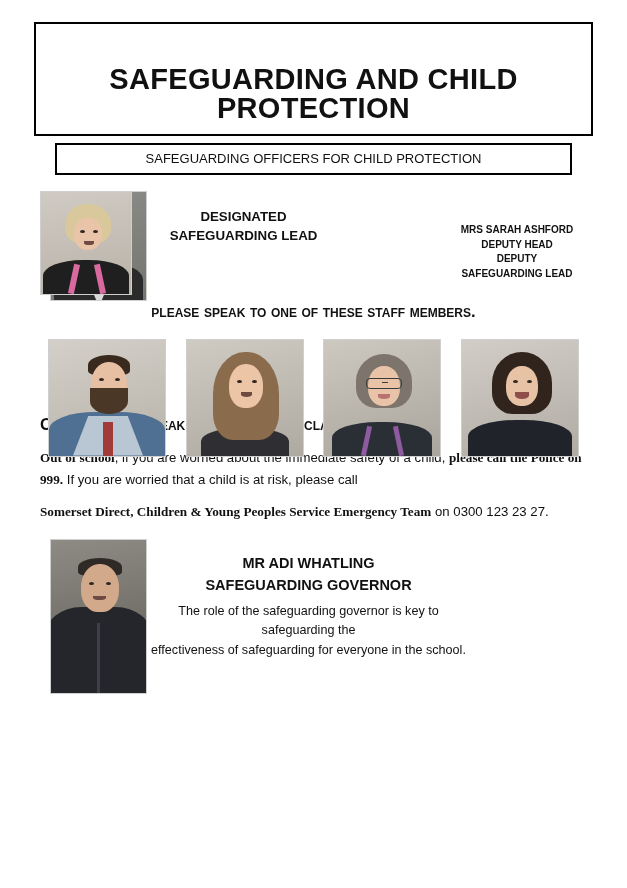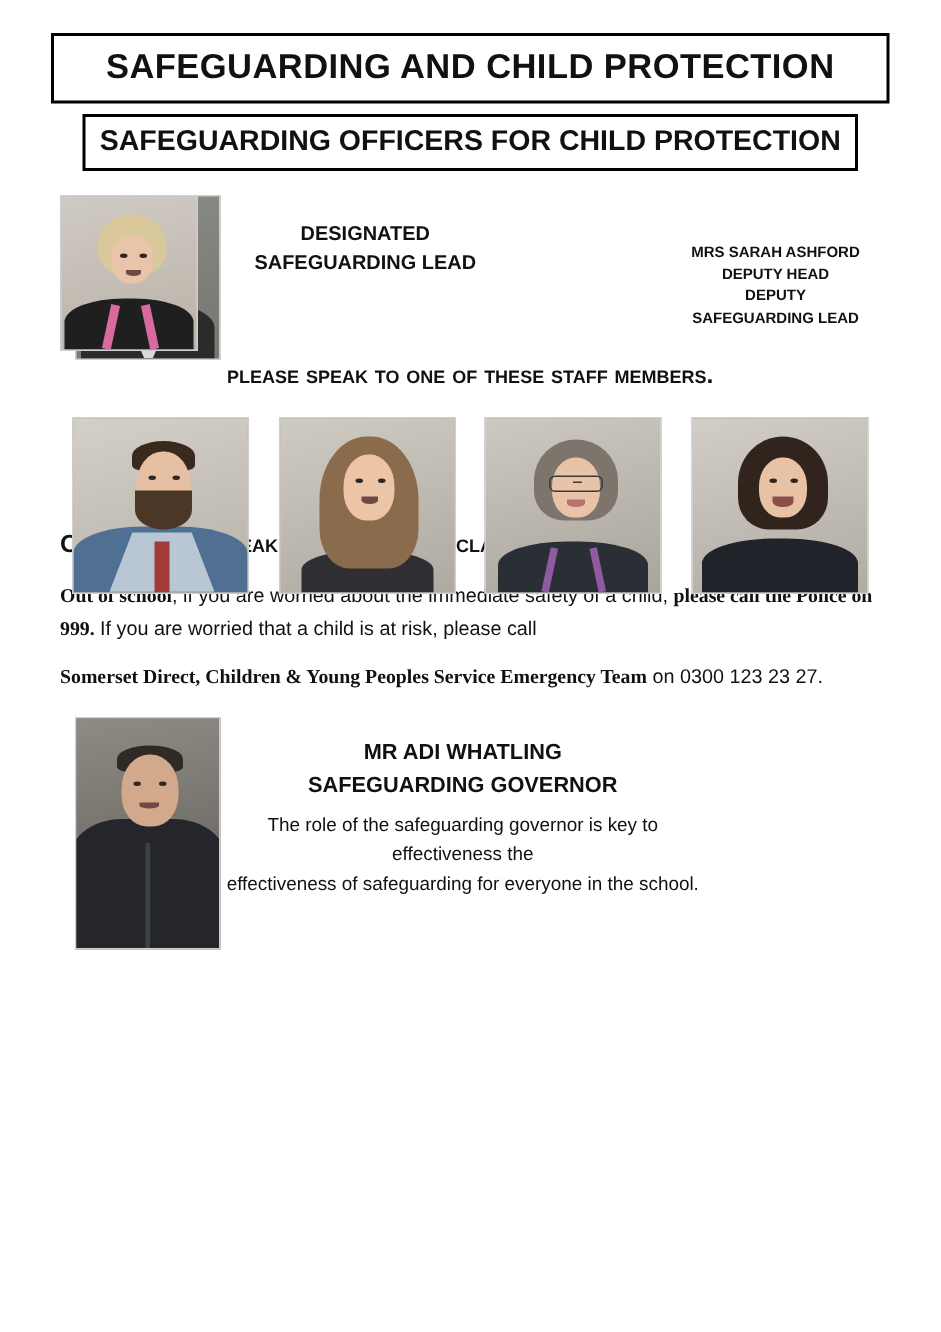--- a/index.html
+++ b/index.html
@@ -20,34 +20,35 @@
     height: 888px;
     position: relative;
     padding: 22px 34px 0 34px;
   }
   .title-box {
     border: 2px solid #000;
     padding: 9px 6px 11px 6px;
     text-align: center;
   }
   .title-box .title {
-    font-size: 23px;
+    font-size: 29px;
     font-weight: bold;
     letter-spacing: 0.3px;
     line-height: 1;
+    margin-top: 32px;
   }
   .subtitle-box {
     border: 2px solid #000;
     margin: 7px 21px 0 21px;
     padding: 7px 6px 8px 6px;
     text-align: center;
   }
   .subtitle-box .subtitle {
-    font-size: 19px;
-    font-weight: bold;
+    font-size: 13px;
+    font-weight: normal;
     line-height: 1;
   }
 
   
   .officers {
     display: flex;
     align-items: flex-start;
     margin-top: 16px;
     padding: 0 6px;
   }
@@ -411,19 +412,19 @@
       <div class="head"></div>
       <div class="eye e1"></div>
       <div class="eye e2"></div>
       <div class="mouth"></div>
     </div>
     <div class="gov-text">
       <div class="gov-name">MR ADI WHATLING</div>
       <div class="gov-name">SAFEGUARDING GOVERNOR</div>
       <div class="gov-role">
         <div>The role of the safeguarding governor is key to</div>
-        <div>effectiveness the</div>
+        <div>safeguarding the</div>
         <div>effectiveness of safeguarding for everyone in the school.</div>
       </div>
     </div>
   </div>
 
 </div>
 
 </body></html>

